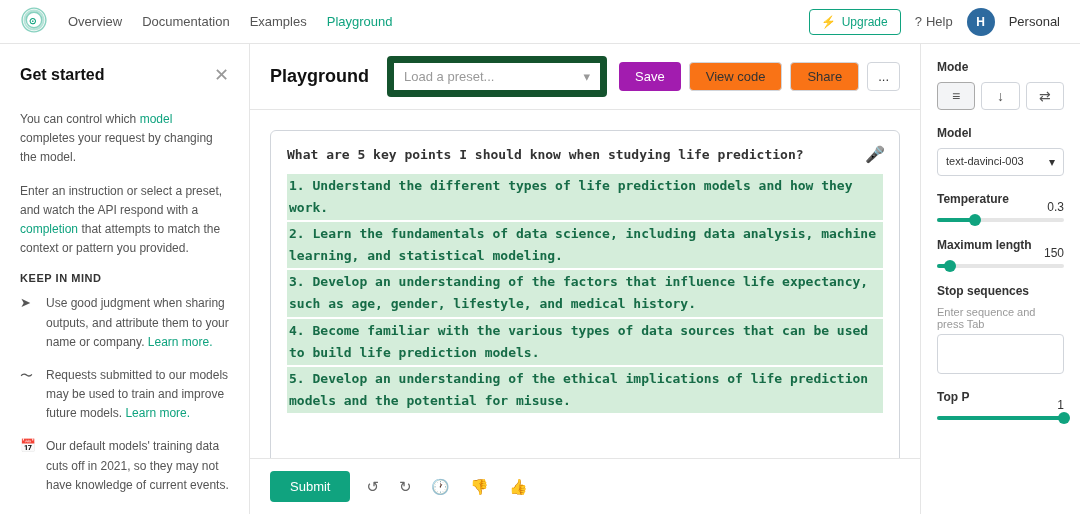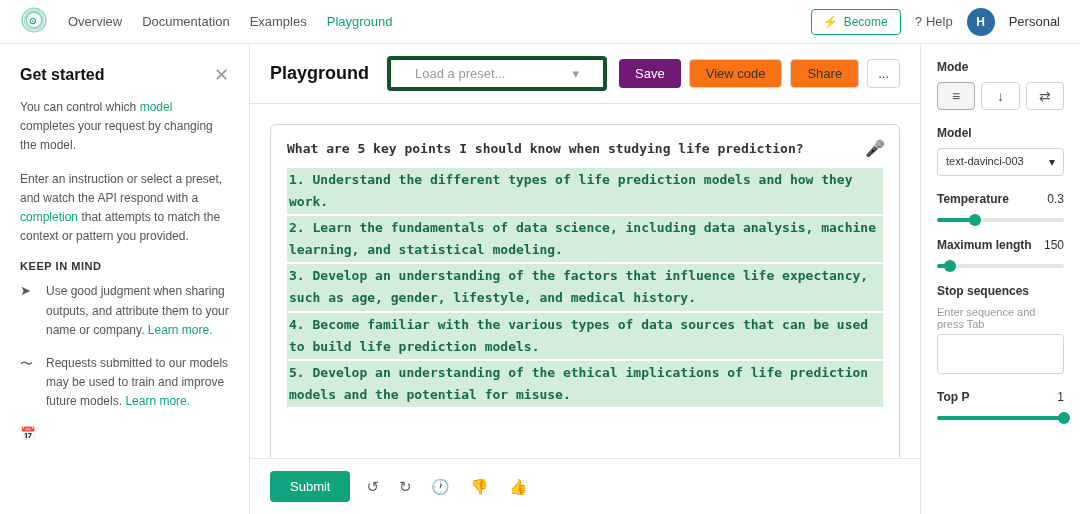--- a/index.html
+++ b/index.html
@@ -29,47 +29,47 @@
     .personal-label { font-size: 13px; color: #333; }
 
     
     .main-layout { display: flex; height: calc(100vh - 44px); }
 
     
     .sidebar {
       width: 250px; min-width: 250px; border-right: 1px solid #e5e5e5;
       padding: 20px; overflow-y: auto; background: #fff;
     }
-    .sidebar-header { display: flex; justify-content: space-between; align-items: center; margin-bottom: 12px; }
+    .sidebar-header { display: flex; justify-content: space-between; align-items: center; margin-bottom: 24px; }
     .sidebar-title { font-size: 16px; font-weight: 700; color: #111; }
     .sidebar-close { color: #999; cursor: pointer; font-size: 18px; background: none; border: none; }
     .sidebar-desc { font-size: 12px; color: #555; line-height: 1.6; margin-bottom: 14px; }
     .sidebar-link { color: #10a37f; text-decoration: none; cursor: pointer; }
     .sidebar-section-title { font-size: 11px; font-weight: 700; letter-spacing: 0.05em; color: #333; margin: 14px 0 10px; }
     .sidebar-item { display: flex; gap: 10px; margin-bottom: 14px; }
     .sidebar-item-icon { color: #555; font-size: 13px; margin-top: 1px; min-width: 16px; }
     .sidebar-item-text { font-size: 12px; color: #555; line-height: 1.6; }
 
     
     .center-content { flex: 1; display: flex; flex-direction: column; overflow: hidden; }
 
     
     .playground-header {
       display: flex; align-items: center; padding: 12px 20px;
       border-bottom: 1px solid #e5e5e5; gap: 12px;
     }
     .playground-title { font-size: 18px; font-weight: 600; color: #111; flex: 0 0 auto; }
     .preset-dropdown {
       flex: 1; max-width: 220px; margin-left: auto;
-      border: 4px solid #14532d; border-radius: 4px; padding: 6px 24px;
+      border: 7px solid #14532d; border-radius: 4px; padding: 6px 10px;
       font-size: 13px; color: #999; display: flex; align-items: center; justify-content: space-between; cursor: pointer;
     }
     .header-actions { display: flex; gap: 8px; }
     .btn-save {
-      background: #701a75; color: #fff; border: none; border-radius: 4px;
+      background: #a21caf; color: #fff; border: none; border-radius: 4px;
       padding: 6px 16px; font-size: 13px; cursor: pointer;
     }
     .btn-secondary {
       background: #f97316; color: #333; border: 1px solid #d1d5db; border-radius: 4px;
       padding: 6px 16px; font-size: 13px; cursor: pointer;
     }
     .btn-more {
       background: #fff; color: #333; border: 1px solid #d1d5db; border-radius: 4px;
       padding: 6px 10px; font-size: 13px; cursor: pointer;
     }
@@ -110,21 +110,21 @@
     .mode-btn {
       flex: 1; border: 1px solid #d1d5db; border-radius: 4px; padding: 5px;
       display: flex; align-items: center; justify-content: center; cursor: pointer;
       font-size: 14px; background: #fff; color: #555;
     }
     .mode-btn.active { background: #f3f4f6; border-color: #aaa; }
     .model-dropdown {
       width: 100%; border: 1px solid #d1d5db; border-radius: 4px; padding: 6px 8px;
       font-size: 12px; color: #333; display: flex; justify-content: space-between; cursor: pointer;
     }
-    .panel-row { display: flex; justify-content: space-between; align-items: flex-start; margin-bottom: 4px; }
+    .panel-row { display: flex; justify-content: space-between; align-items: flex-end; margin-bottom: 4px; }
     .panel-value { font-size: 12px; color: #333; }
     .slider-track {
       width: 100%; height: 4px; background: #e5e5e5; border-radius: 2px;
       position: relative; margin-bottom: 10px;
     }
     .slider-fill { height: 100%; border-radius: 2px; background: #10a37f; }
     .slider-thumb {
       width: 12px; height: 12px; border-radius: 50%; background: #10a37f;
       position: absolute; top: -4px; transform: translateX(-50%);
     }
@@ -149,21 +149,21 @@
   </div>
 
   <div class="nav-links">
     <a class="nav-link">Overview</a>
     <a class="nav-link">Documentation</a>
     <a class="nav-link">Examples</a>
     <a class="nav-link active">Playground</a>
   </div>
 
   <div class="nav-right">
-    <button class="upgrade-btn">Become</button>
+    <button class="upgrade-btn">Upgrade</button>
     <div class="help-btn">
       <span>?</span>
       <span>Help</span>
     </div>
     <div class="user-avatar">H</div>
     <span class="personal-label">Personal</span>
   </div>
 </nav>
 
 <div class="main-layout">
@@ -197,20 +197,23 @@
     <div class="sidebar-item">
       <div class="sidebar-item-icon">〜</div>
       <div class="sidebar-item-text">
         <span>Requests submitted to our models may be used to train and improve future models.</span>
         <a class="sidebar-link">Learn more.</a>
       </div>
     </div>
 
     <div class="sidebar-item">
       <div class="sidebar-item-icon">📅</div>
+      <div class="sidebar-item-text">
+        <span>Our default models' training data cuts off in 2021, so they may not have knowledge of current events.</span>
+      </div>
     </div>
   </aside>
 
   <div class="center-content">
 
     <div class="playground-header">
       <span class="playground-title">Playground</span>
       <div class="preset-dropdown">
         <span style="color:#999;">Load a preset...</span>
         <span>▾</span>

